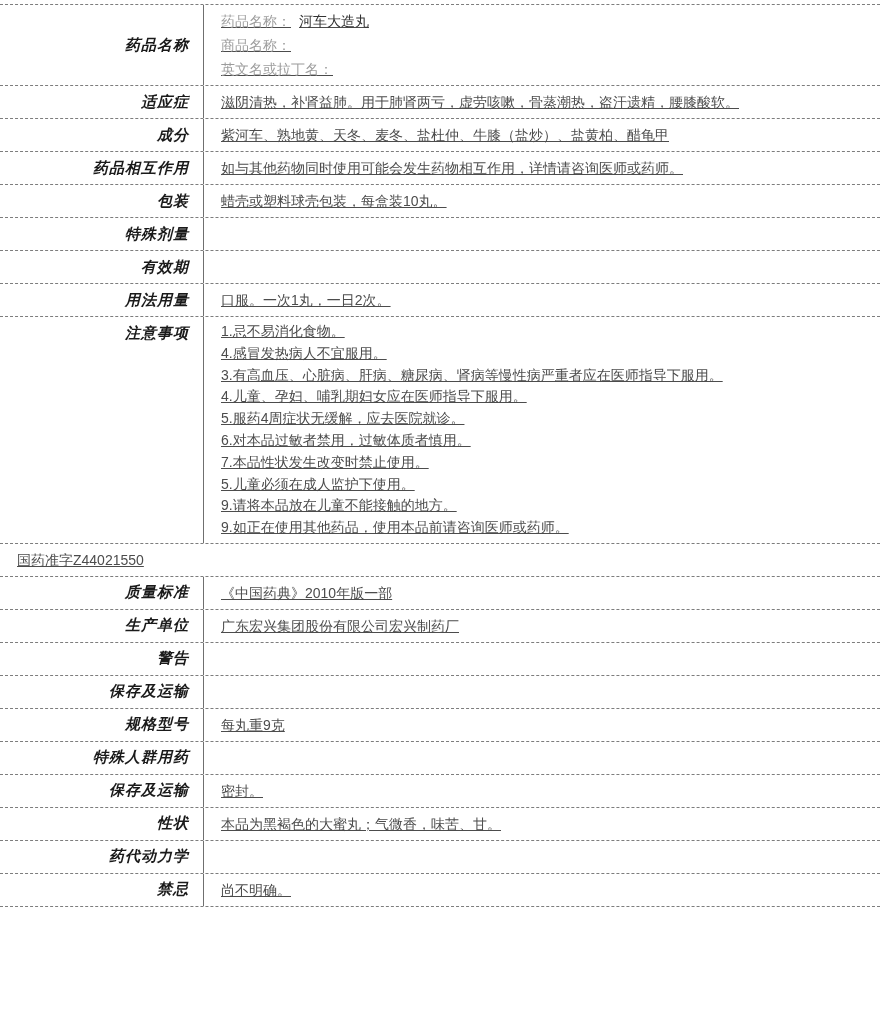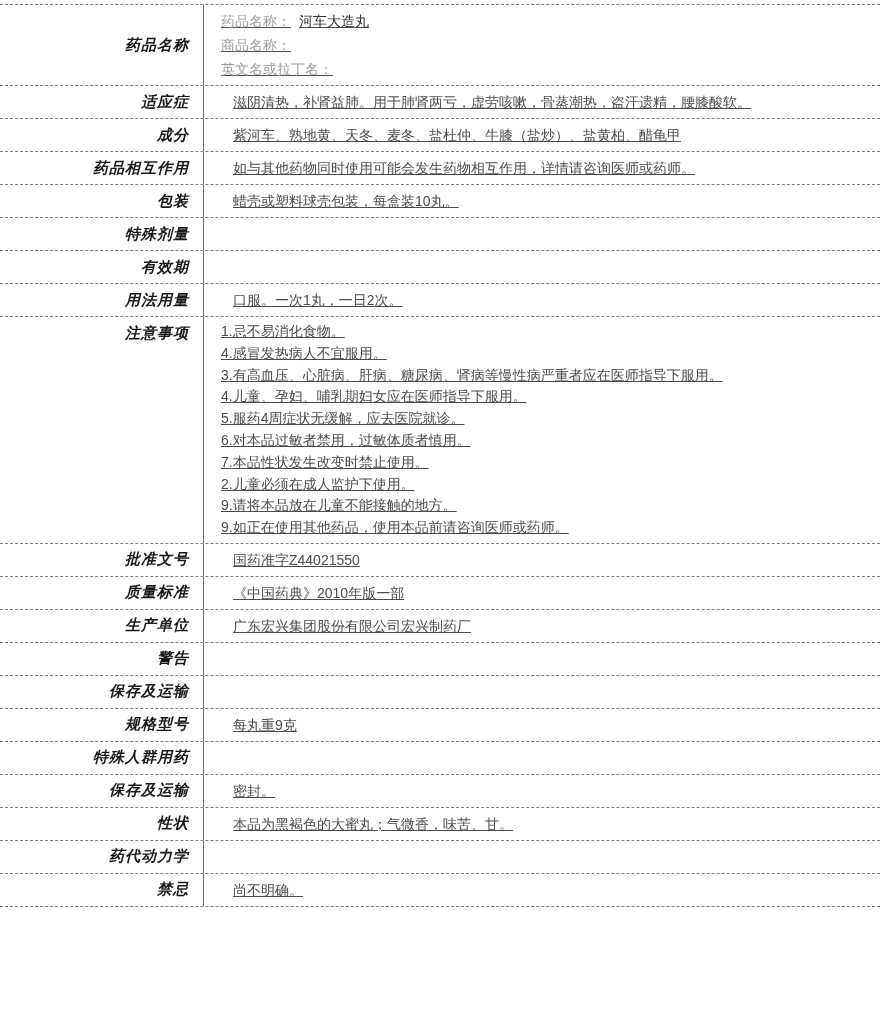--- a/index.html
+++ b/index.html
@@ -19,21 +19,21 @@
   }
   .drug-table{
     margin-top:4px;
     border-top:1px dashed var(--border-color);
   }
   .row{
     display:flex;
     border-bottom:1px dashed var(--border-color);
     box-sizing:border-box;
   }
-  .row.std{min-height:33px;gap:12px;}
+  .row.std{min-height:33px;}
   .row.name-row{min-height:79px;}
   .row.multi-row{min-height:219px;}
   .label-cell{
     flex:0 0 204px;
     width:204px;
     box-sizing:border-box;
     border-right:1px solid var(--divider-color);
     display:flex;
     align-items:center;
     justify-content:flex-end;
@@ -117,27 +117,26 @@
     <div class="row multi-row">
       <div class="label-cell">注意事项</div>
       <div class="content-cell">
         <div class="content-line">1.忌不易消化食物。</div>
         <div class="content-line">4.感冒发热病人不宜服用。</div>
         <div class="content-line">3.有高血压、心脏病、肝病、糖尿病、肾病等慢性病严重者应在医师指导下服用。</div>
         <div class="content-line">4.儿童、孕妇、哺乳期妇女应在医师指导下服用。</div>
         <div class="content-line">5.服药4周症状无缓解，应去医院就诊。</div>
         <div class="content-line">6.对本品过敏者禁用，过敏体质者慎用。</div>
         <div class="content-line">7.本品性状发生改变时禁止使用。</div>
-        <div class="content-line">2.儿童必须在成人监护下使用。</div>
+        <div class="content-line">5.儿童必须在成人监护下使用。</div>
         <div class="content-line">9.请将本品放在儿童不能接触的地方。</div>
         <div class="content-line">9.如正在使用其他药品，使用本品前请咨询医师或药师。</div>
       </div>
     </div>
     <div class="row std">
-      <div class="label-cell">批准文号</div>
       <div class="content-cell">
         <div class="content-line">国药准字Z44021550</div>
       </div>
     </div>
     <div class="row std">
       <div class="label-cell">质量标准</div>
       <div class="content-cell">
         <div class="content-line">《中国药典》2010年版一部</div>
       </div>
     </div>

